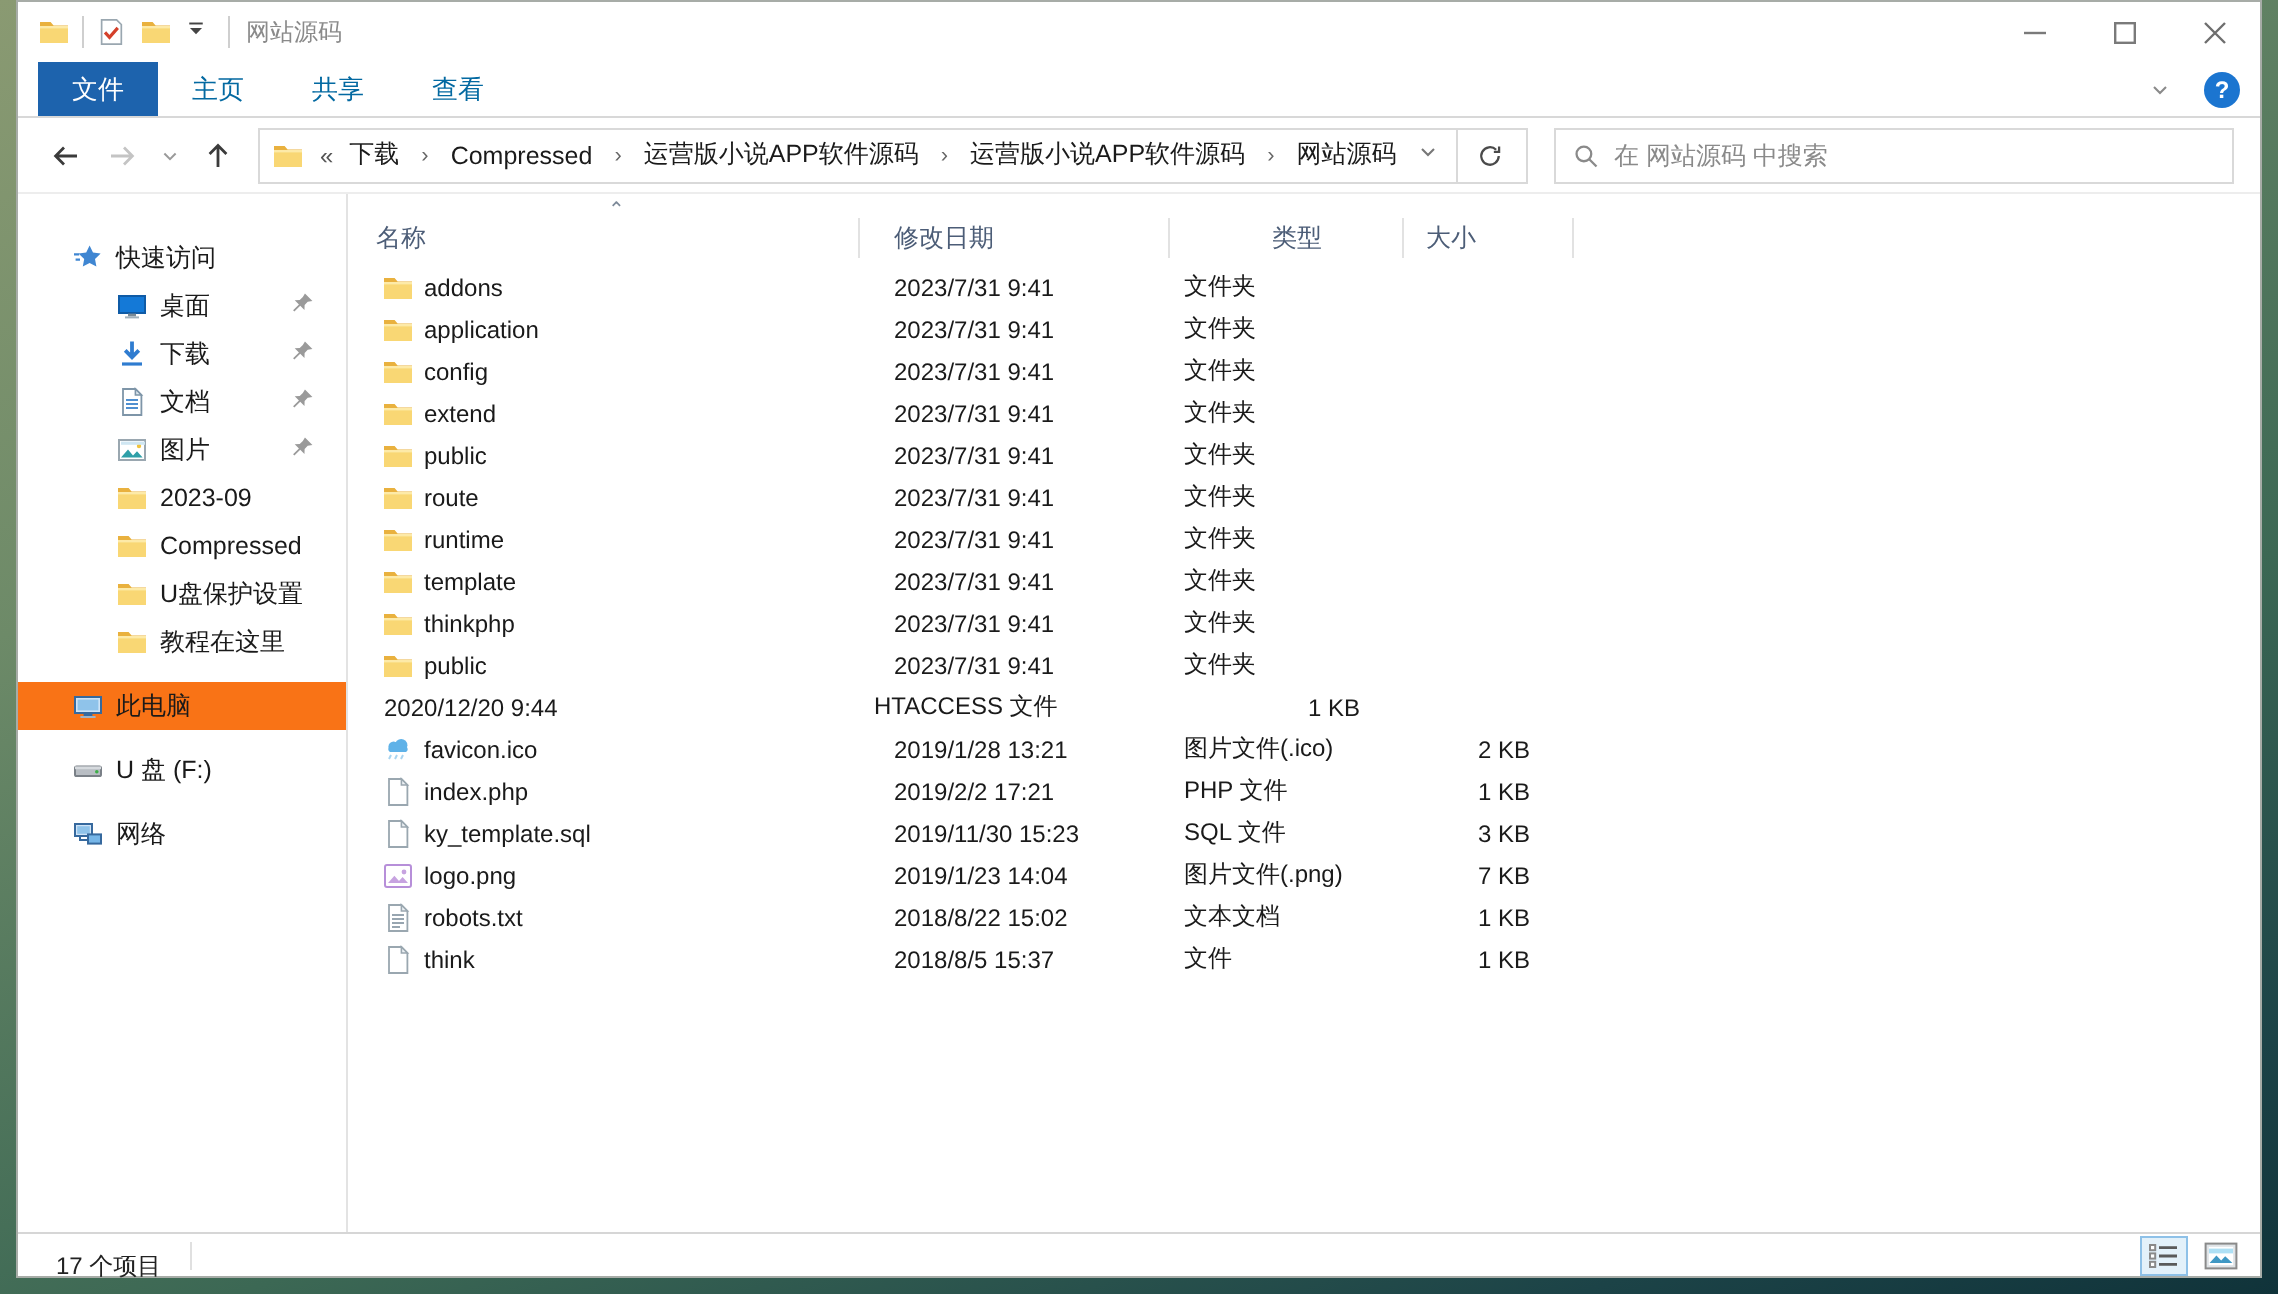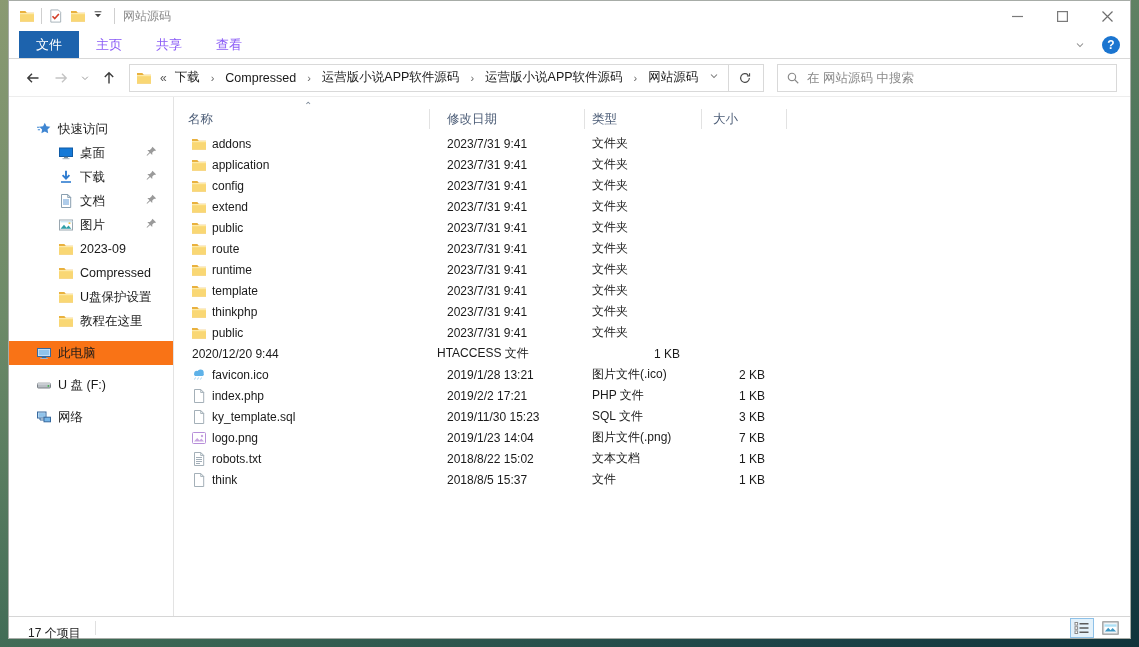--- a/index.html
+++ b/index.html
@@ -16,21 +16,21 @@
   .tsep { width:1px; height:16px; background:#cfcfcf; }
   .qat-btn { background:none; border:none; display:flex; align-items:center; cursor:default; }
   .win-title { color:#8a8a8a; font-size:12px; margin-left:8px; flex:1 1 auto; white-space:nowrap; overflow:hidden; }
   .win-controls { display:flex; height:30px; flex:0 0 auto; }
   .win-btn { width:45px; height:30px; border:none; background:none; display:flex; align-items:center; justify-content:center; color:#7a7a7a; }
   .win-btn svg { display:block; }
 
   
   .tabrow { height:28px; display:flex; align-items:stretch; border-bottom:1px solid #d8d8d8; flex:0 0 auto; }
   .tabs { display:flex; padding-left:10px; }
-  .tab { padding:0 17px; line-height:27px; font-size:13px; color:#8b5cf6; cursor:default; }
+  .tab { padding:0 17px; line-height:27px; font-size:13px; color:#0369a1; cursor:default; }
   .tab.active { background:#1d63ad; color:#fff; }
   .tabrow-right { margin-left:auto; display:flex; align-items:center; gap:10px; padding-right:10px; }
   .ribbon-chevron { color:#8a8a8a; }
   .help-btn { width:18px; height:18px; border-radius:50%; background:#1b75d0; color:#fff; border:none; font-size:12px; font-weight:bold; line-height:18px; text-align:center; }
 
   
   .addressbar { height:38px; display:flex; align-items:center; padding:0 13px 0 12px; gap:4px; border-bottom:1px solid #ededed; flex:0 0 auto; }
   .nav-btn { width:24px; height:24px; border:none; background:none; display:flex; align-items:center; justify-content:center; }
   .nav-btn.small { width:16px; }
   .addr-box { height:28px; flex:1 1 auto; border:1px solid #d9d9d9; display:flex; align-items:center; padding:0 2px 0 6px; margin-left:4px; min-width:0; }
@@ -56,21 +56,21 @@
   .lvl1 { padding-left:49px; }
   .side-item.spaced { margin-top:8px; }
   .side-item.selected { background:#f97316; }
   .pin { position:absolute; right:14px; top:4px; width:14px; height:14px; }
 
   .main { flex:1 1 auto; position:relative; min-width:0; }
   .list-header { height:36px; position:relative; display:grid; grid-template-columns:255px 155px 117px 85px; align-items:end; color:#4c5d77; font-size:12.5px; }
   .hcell { height:26px; line-height:24px; cursor:default; }
   .h-name { padding-left:14px; }
   .h-date { padding-left:18px; }
-  .h-type { padding-left:8px; }
+  .h-type { padding-left:8px;margin-left:44px; }
   .h-size { padding-left:12px; }
   .hdiv { position:absolute; bottom:4px; width:1px; height:20px; background:#e2e2e2; }
   .sort-caret { position:absolute; top:3px; left:130px; color:#7d8a99; font-size:10px; }
 
   .rows { position:absolute; top:36px; left:0; right:0; bottom:0; overflow:hidden; }
   .frow { height:21px; display:grid; grid-template-columns:255px 155px 117px 85px; align-items:center; }
   .c-name { display:flex; align-items:center; gap:5px; padding-left:17px; white-space:nowrap; overflow:hidden; }
   .c-name .ic { width:16px; height:16px; flex:0 0 auto; }
   .c-date { padding-left:18px; white-space:nowrap; }
   .c-type { padding-left:8px; white-space:nowrap; }

